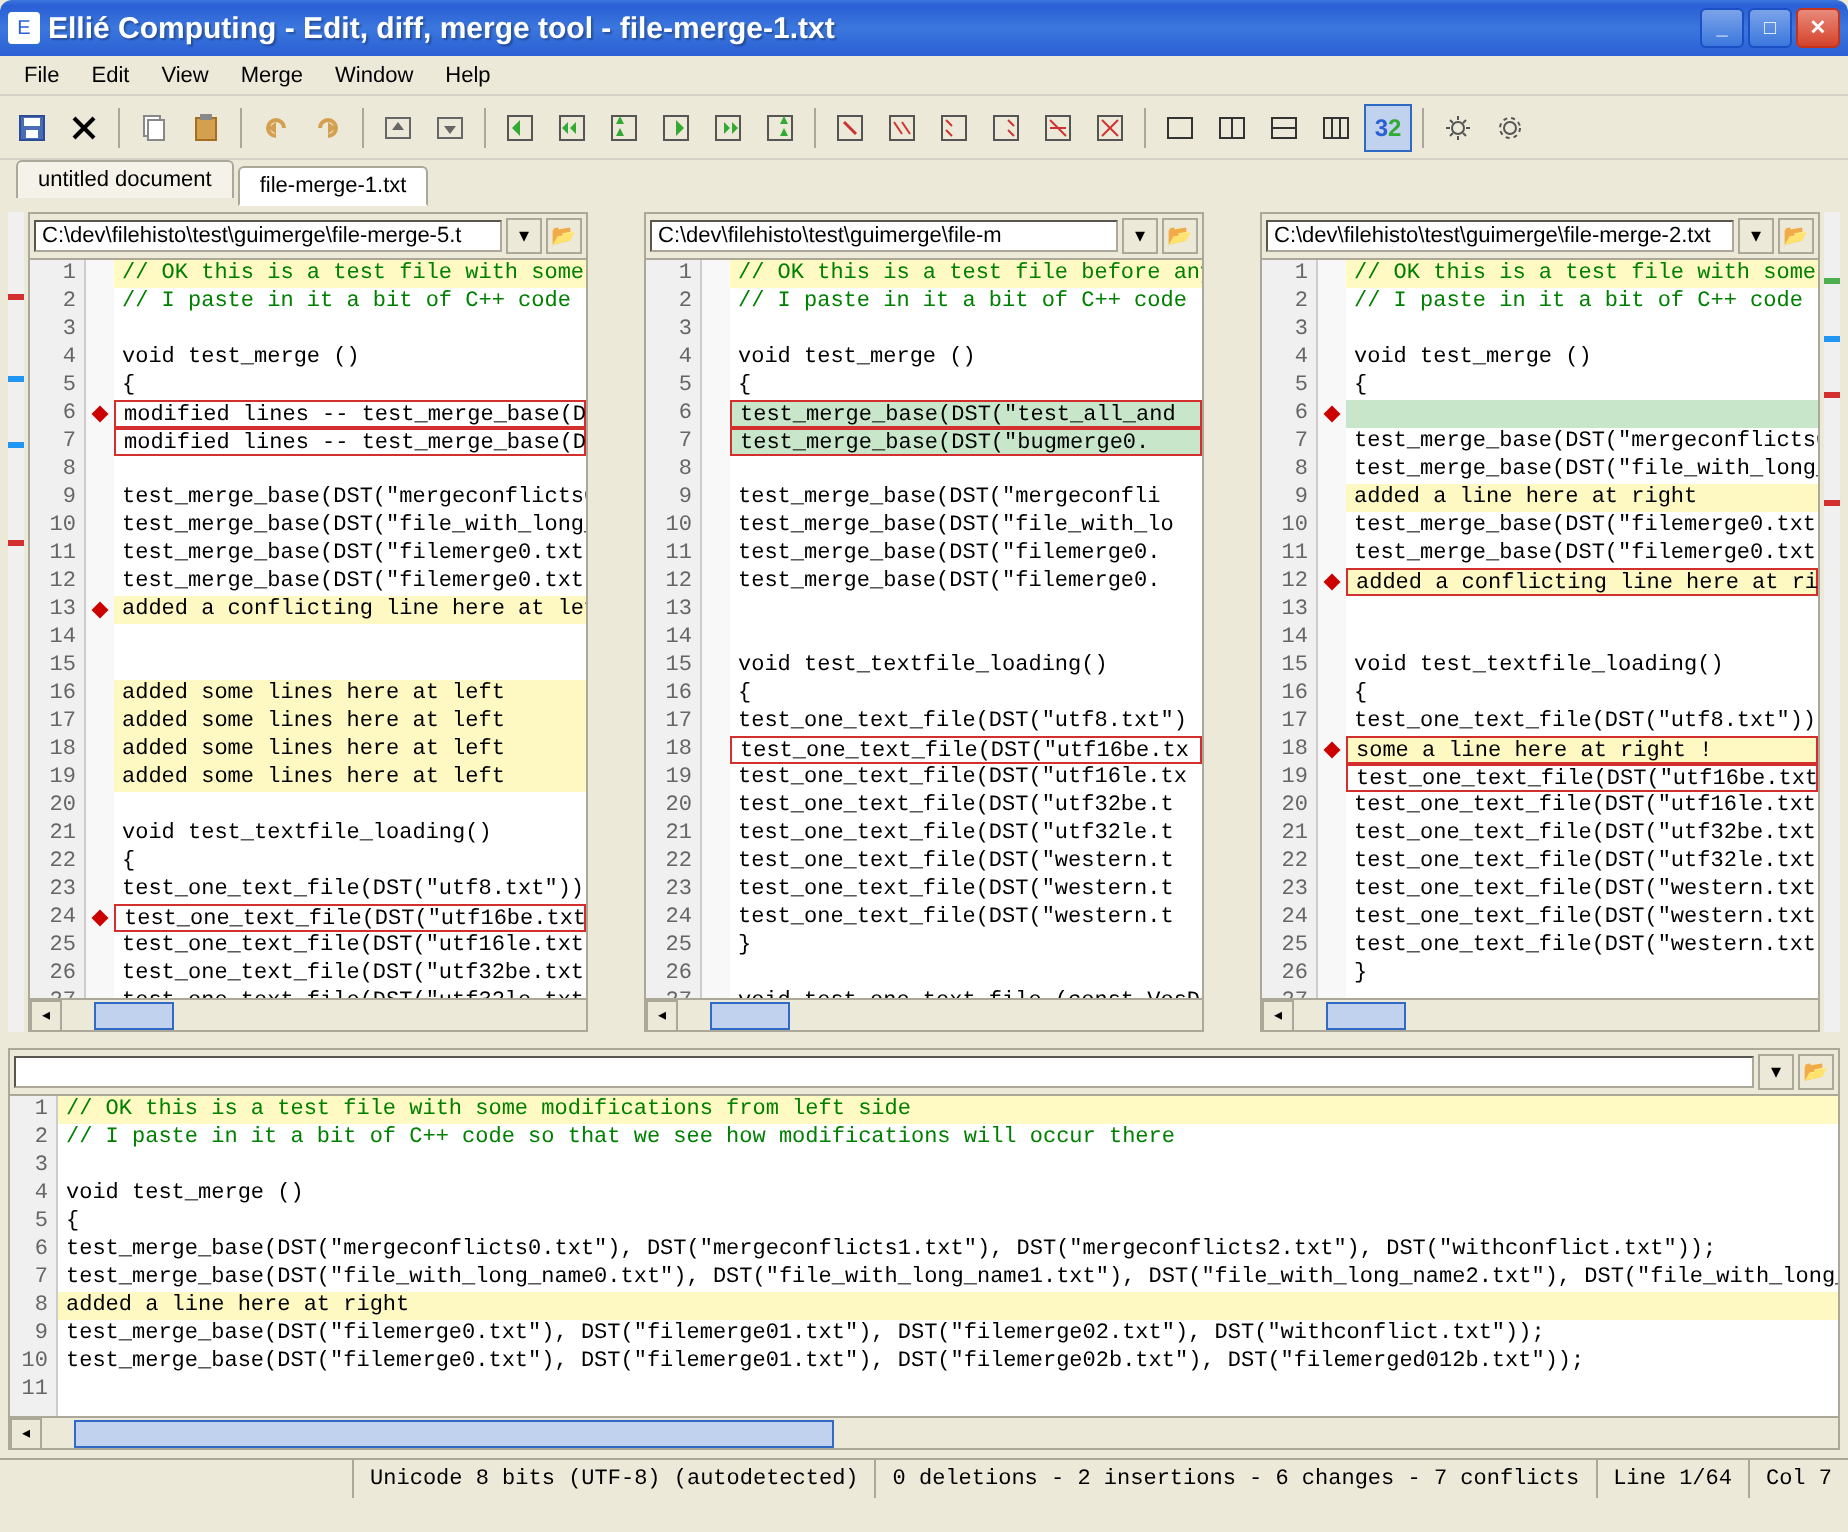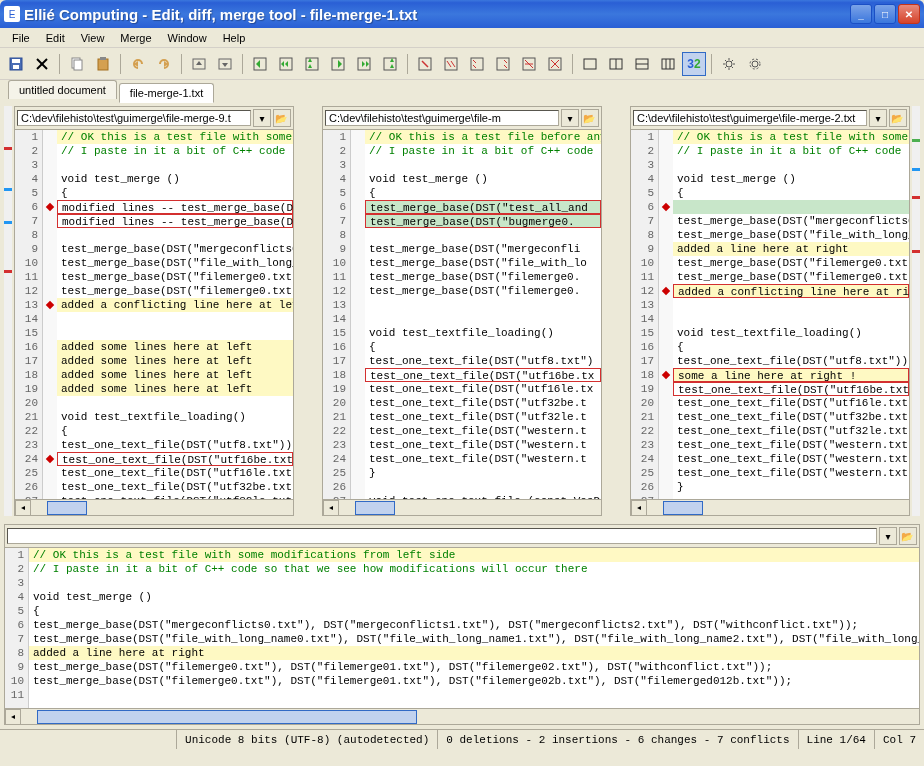--- a/index.html
+++ b/index.html
@@ -275,21 +275,21 @@
 <div class="workarea">
   <div class="overview-strip">
     <div class="ov red" style="top:10%"></div>
       <div class="ov blue" style="top:20%"></div>
       <div class="ov blue" style="top:28%"></div>
       <div class="ov red" style="top:40%"></div>
   </div>
 
   <div class="pane">
     <div class="pane-header">
-      <div class="pane-path">C:\dev\filehisto\test\guimerge\file-merge-9.t</div>
+      <div class="pane-path">C:\dev\filehisto\test\guimerge\file-merge-5.t</div>
       <div class="pane-btn">▾</div>
       <div class="pane-btn">📂</div>
     </div>
     <div class="editor">
       <div class="gutter" id="gutter-left">
           <div class="ln">1</div>
           <div class="ln">2</div>
           <div class="ln">3</div>
           <div class="ln">4</div>
           <div class="ln">5</div>

